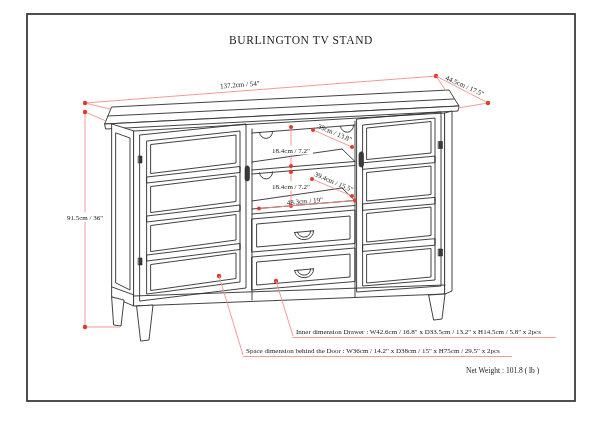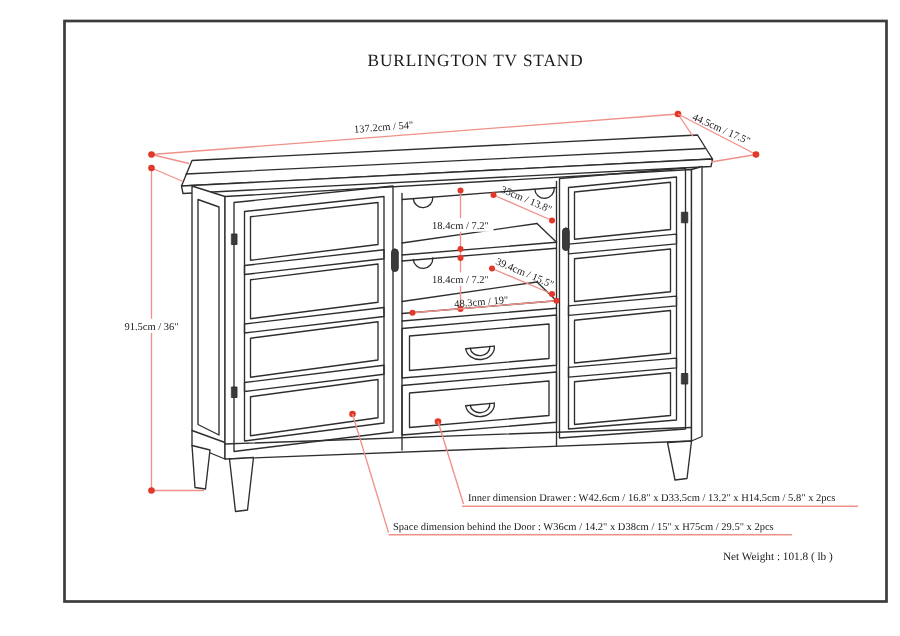--- a/index.html
+++ b/index.html
@@ -8,21 +8,20 @@
     background: #ffffff;
     width: 600px;
     height: 424px;
     overflow: hidden;
   }
   .sheet {
     position: relative;
     width: 492px;
     height: 424px;
     font-family: "Liberation Serif", "DejaVu Serif", serif;
-    margin-left: 16px;
   }
   svg { display: block; }
   .lineart {
     stroke: #2e2e2e;
     stroke-width: 0.9;
     fill: none;
     stroke-linejoin: round;
     stroke-linecap: round;
   }
   .lineart .filled { fill: #ffffff; }

